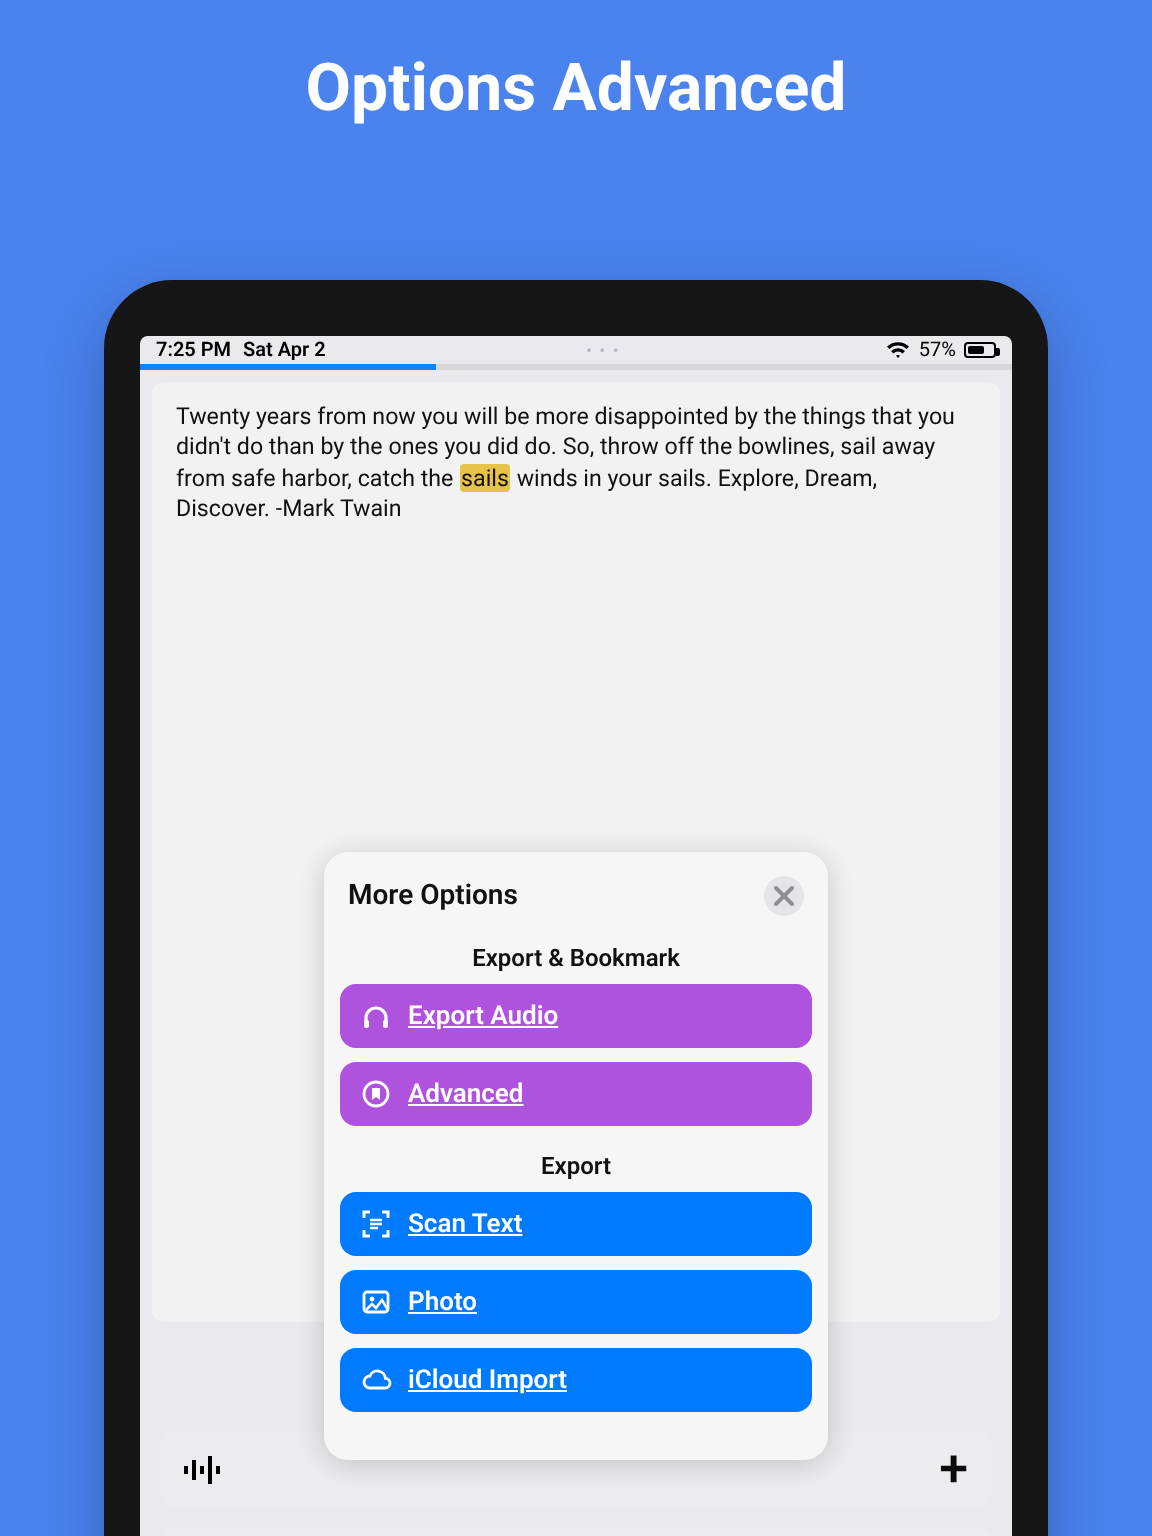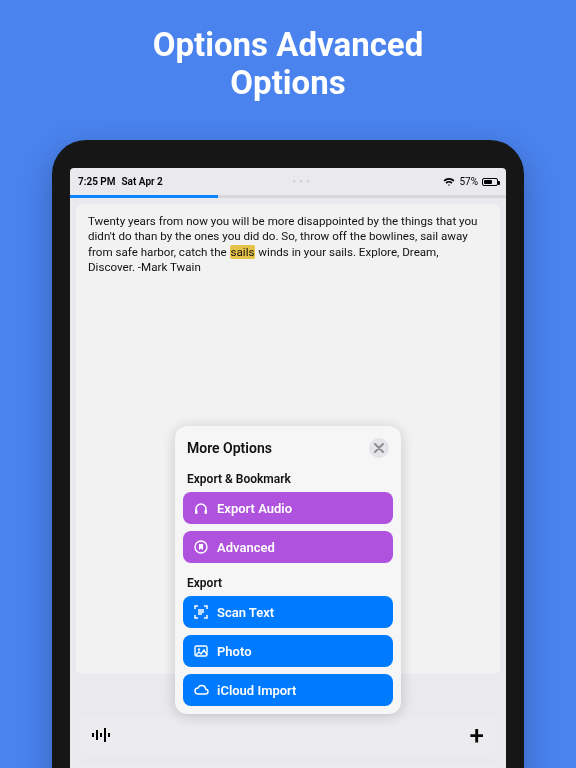--- a/index.html
+++ b/index.html
@@ -39,21 +39,21 @@
     border-radius: 4px;
     overflow: hidden;
   }
   .status-bar {
     display: flex;
     align-items: center;
     justify-content: space-between;
     font-size: 10px;
     color: #000;
     padding: 2px 8px;
-    height: 27px;
+    height: 14px;
   }
   .status-left { display: flex; gap: 6px; font-weight: 600; }
   .status-center { color: #B0B0B8; letter-spacing: 4px; font-size: 8px; }
   .status-right { display: flex; align-items: center; gap: 4px; }
   .battery {
     width: 16px; height: 8px; border: 1px solid #000; border-radius: 2px;
     position: relative; display: inline-block;
   }
   .battery::after {
     content:''; position:absolute; right:-3px; top:2px; width:2px; height:4px;
@@ -101,26 +101,27 @@
   }
   .toolbar.top { justify-content: space-between; }
   .tb-icon { width: 20px; height: 20px; display:flex; align-items:center; justify-content:center; }
   .plus { font-size: 26px; font-weight: 500; line-height: 0; }
   
   .popover {
     position: absolute;
     left: 50%;
     top: 258px;
     transform: translateX(-50%);
-    width: 226px;
+    width: 252px;
     background: #F6F6F6;
     border-radius: 12px;
     box-shadow: 0 2px 14px rgba(0,0,0,0.18);
-    padding: 8px 8px 8px 8px;
+    padding: 8px 8px 24px 8px;
     z-index: 50;
+    text-align: center;
   }
   .popover-header {
     display: flex;
     justify-content: space-between;
     align-items: center;
     padding: 4px 4px 8px 4px;
   }
   .popover-title { font-size: 14px; font-weight: 600; color: #111; }
   .close-btn {
     width: 20px; height:20px; border-radius:50%;
@@ -137,32 +138,32 @@
   .opt-btn {
     display: flex;
     align-items: center;
     gap: 8px;
     color: #fff;
     font-size: 13px;
     font-weight: 600;
     border-radius: 8px;
     padding: 8px 10px;
     margin-bottom: 7px;
+    text-decoration: underline;
   }
   .opt-purple { background: #AF52DE; }
   .opt-blue   { background: #007AFF; }
   .opt-icon { width:16px; height:16px; display:inline-flex; align-items:center; justify-content:center; }
   svg { display:block; }
 </style>
 </head>
 <body>
 
 <div class="headline">
   <div>Options Advanced</div>
-  <div>Options</div>
 </div>
 
 <div class="device-frame">
   <div class="screen">
 
     <div class="status-bar">
       <div class="status-left">
         <span>7:25 PM</span>
         <span>Sat Apr 2</span>
       </div>

